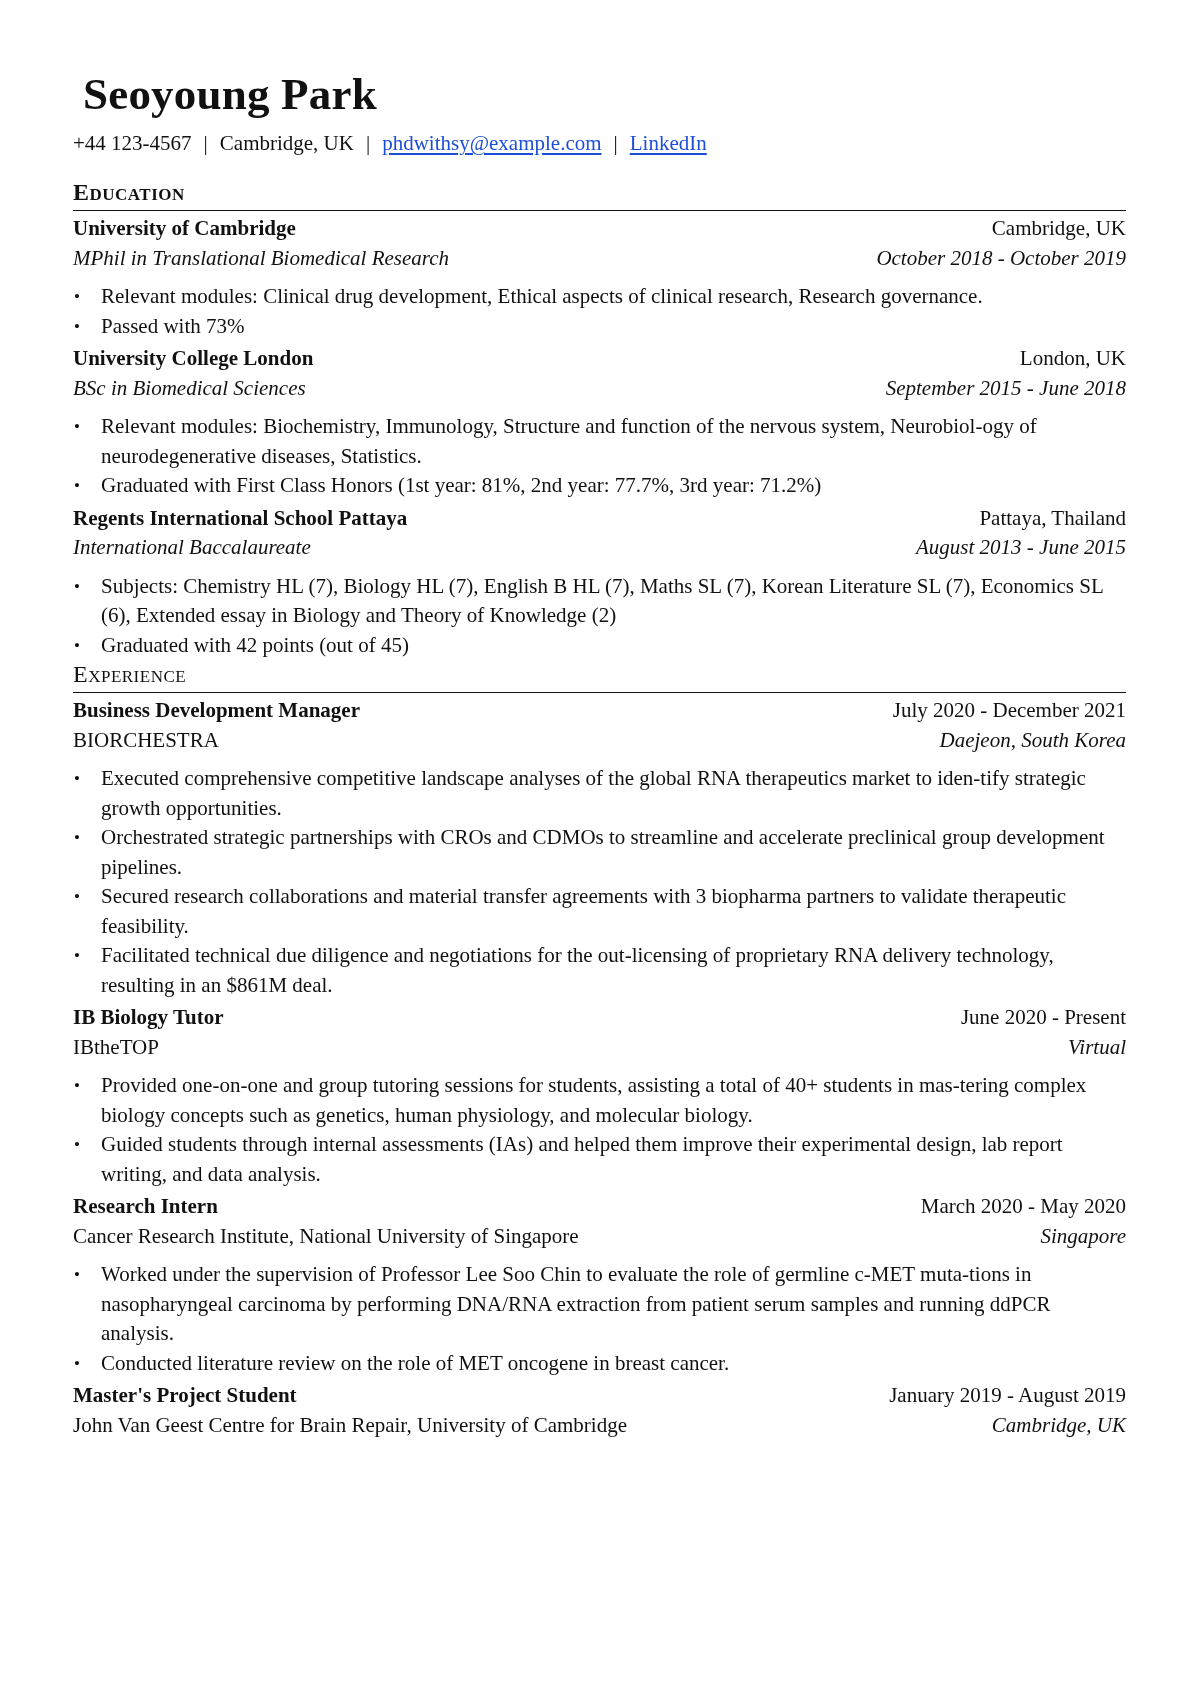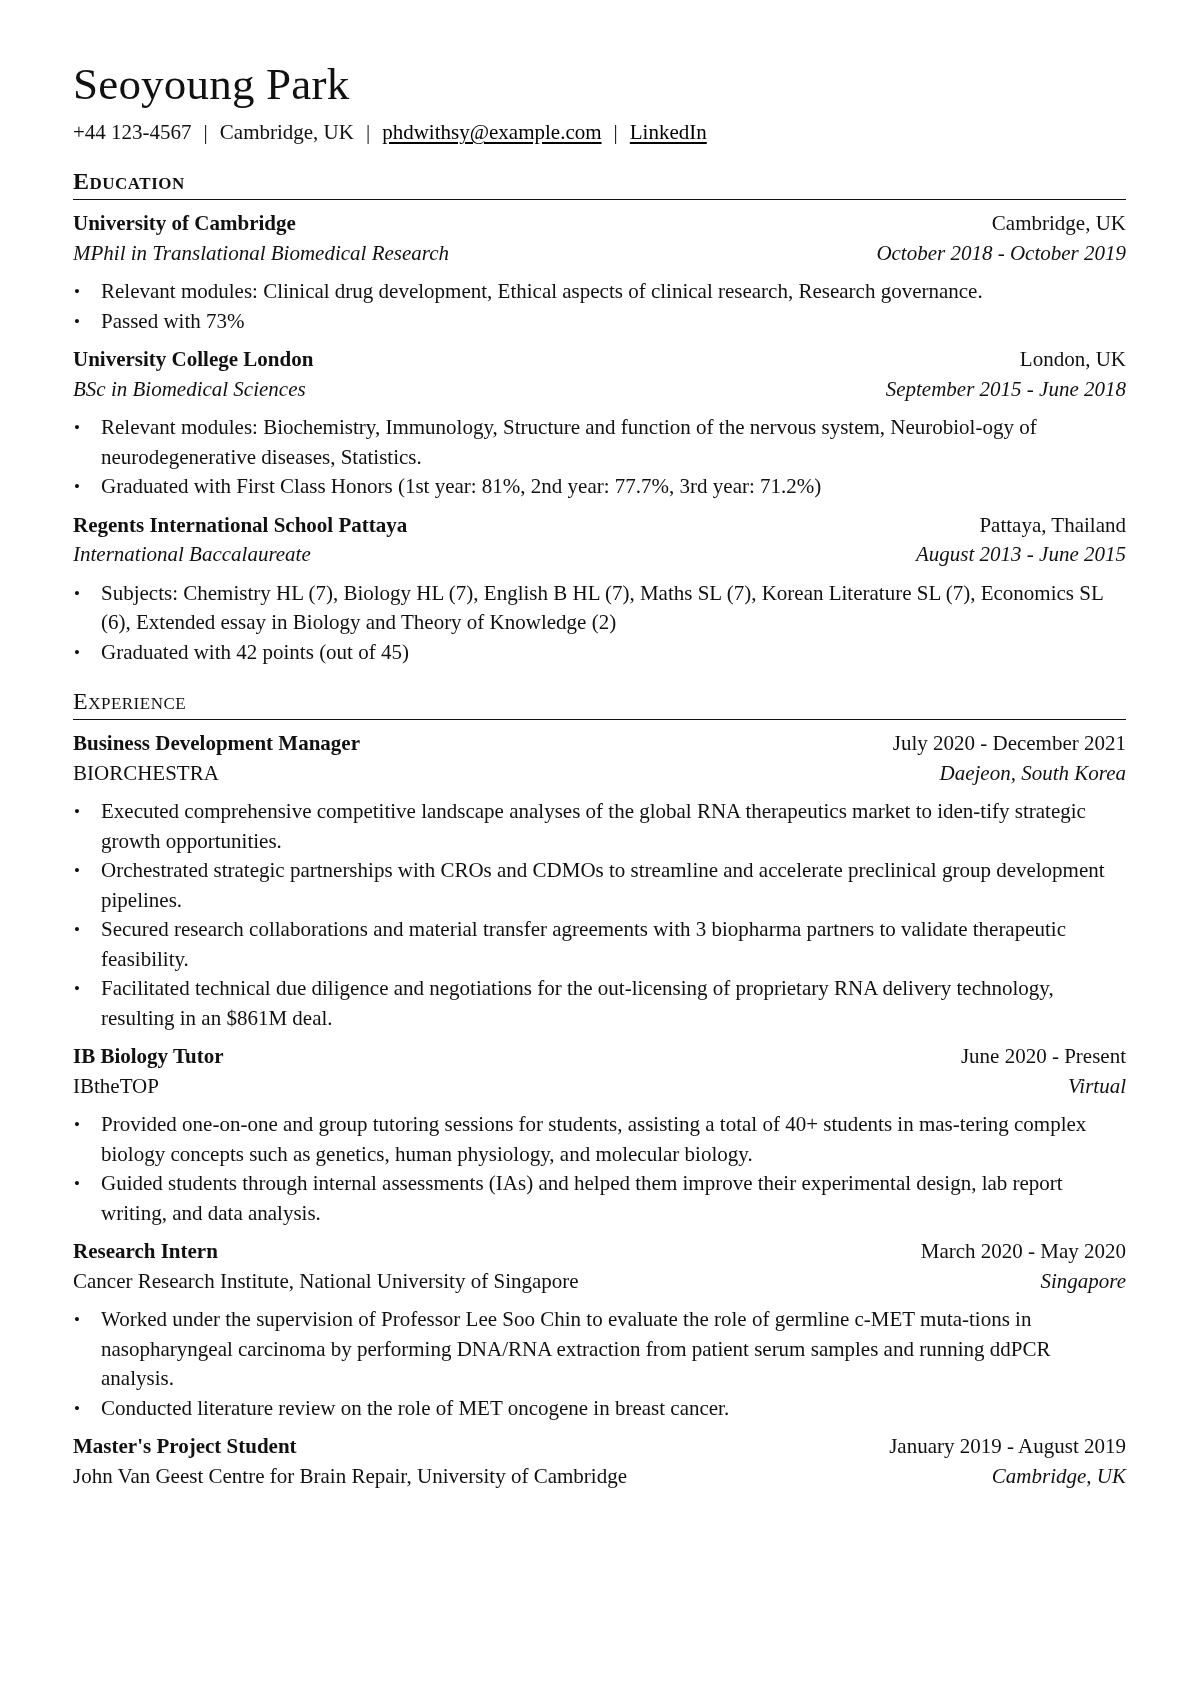--- a/index.html
+++ b/index.html
@@ -2,27 +2,27 @@
 <html><head>
 <meta charset="utf-8">
 <style>
   html, body { margin: 0; padding: 0; background: #ffffff; }
   body {
     width: 1190px; height: 1683px; position: relative; overflow: hidden;
     font-family: "DejaVu Serif", "Liberation Serif", serif;
     color: #111111;
   }
   .page { position: absolute; left: 73px; top: 58px; width: 1053px; }
-  .name { font-family: "Liberation Serif", serif; font-weight: normal; font-size: 45px; line-height: 52px; margin: 0; letter-spacing: 0.2px; }
+  .name { font-family: "Liberation Serif", serif; font-weight: bold; font-size: 45px; line-height: 52px; margin: 10px; letter-spacing: 0.2px; }
   .contact { font-family: "Liberation Serif", serif; font-size: 21px; line-height: 26px; margin-top: 9px; }
   .contact .sep { display: inline-block; margin: 0 12px; }
-  .contact a { color: #000000; text-decoration: underline; text-underline-offset: 3px; }
-  .section-title { font-family: "Liberation Serif", serif; font-variant: small-caps; font-size: 24px; line-height: 28px; margin-top: 20px; letter-spacing: 0.5px; font-weight: normal; }
+  .contact a { color: #1d4ed8; text-decoration: underline; text-underline-offset: 3px; }
+  .section-title { font-family: "Liberation Serif", serif; font-variant: small-caps; font-size: 24px; line-height: 28px; letter-spacing: 0.5px; font-weight: normal; }
   .rule { border-bottom: 1.6px solid #111; margin-top: 4px; }
-  .entry { margin-top: 9px; }
+  .entry { margin-top: 3px; }
   .row { display: flex; justify-content: space-between; align-items: baseline; font-family: "Liberation Serif", serif; font-size: 21px; line-height: 29.5px; }
   .bold { font-weight: bold; }
   .ital { font-style: italic; }
   ul.bullets { margin: 9px 0 0 0; padding: 0 0 0 28px; list-style: none; }
   ul.bullets li { position: relative; font-family: Liberation Serif, serif; font-size: 21px; line-height: 29.5px; }
   ul.bullets li::before { content: "\2022"; position: absolute; left: -27px; top: 0; font-size: 17px; }
 </style>
 </head>
 <body>
 

